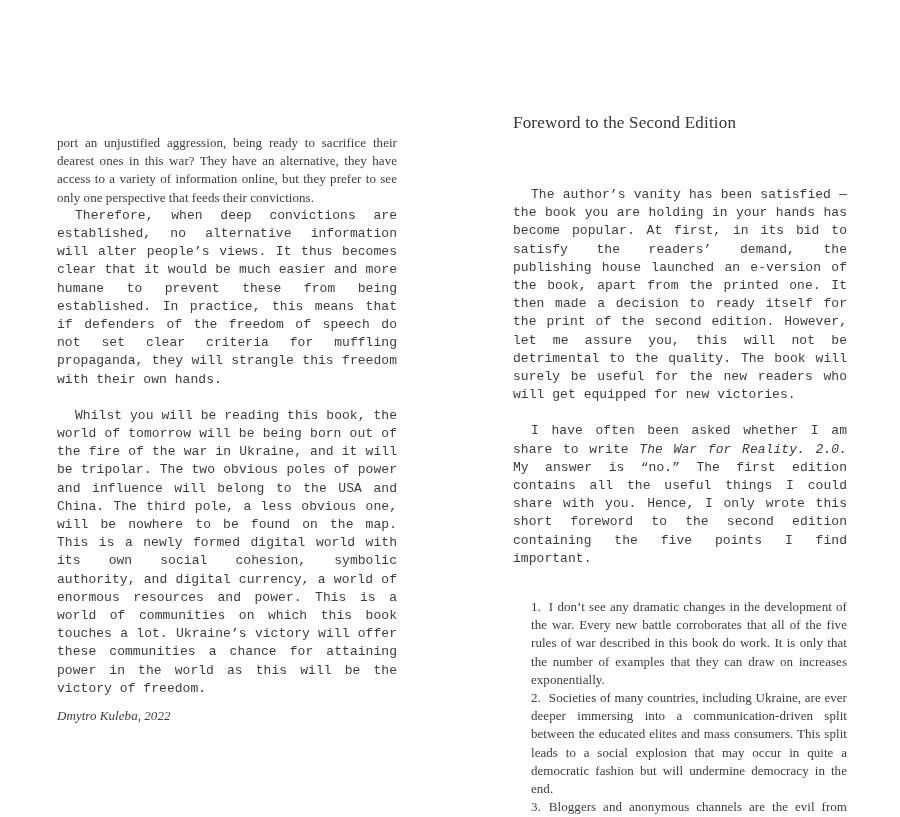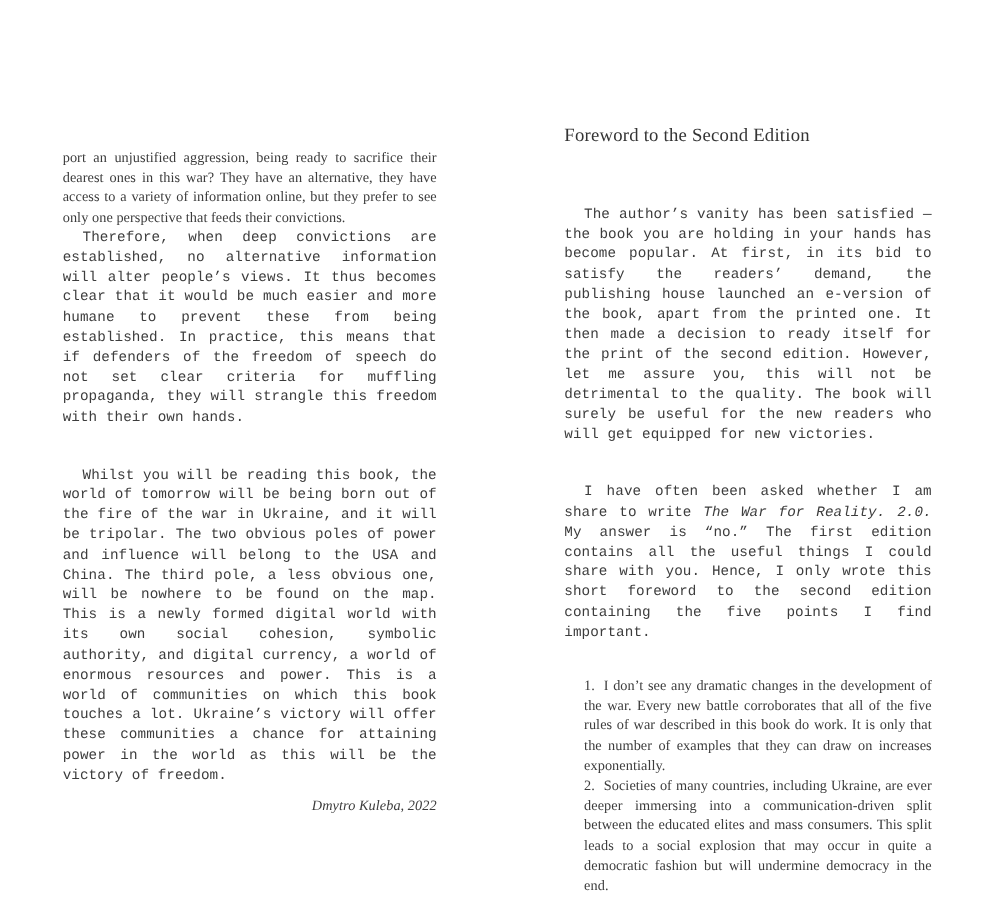--- a/index.html
+++ b/index.html
@@ -29,23 +29,22 @@
     top: 134px;
     width: 340px;
   }
   .page-right {
     left: 513px;
     top: 112px;
     width: 334px;
   }
   p { margin: 0; }
   .indent { text-indent: 18px; font-family: Liberation Mono, monospace; }
-  .gap { margin-top: 34px; }
+  .gap { margin-top: 18px; }
   .signature {
-    text-align: right;
     font-style: italic;
     margin-top: 9px;
   }
   .chapter-title {
     font-size: 17px;
     font-weight: normal;
     line-height: 22px;
     letter-spacing: 0.2px;
     color: #343434;
     text-align: left;

